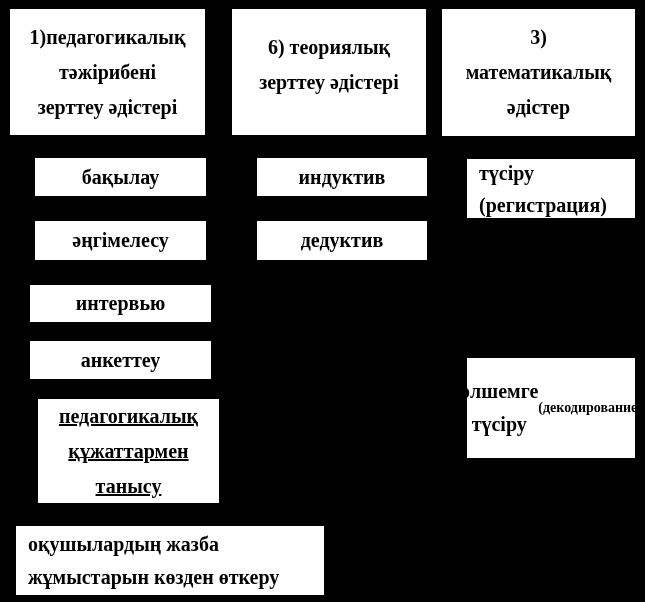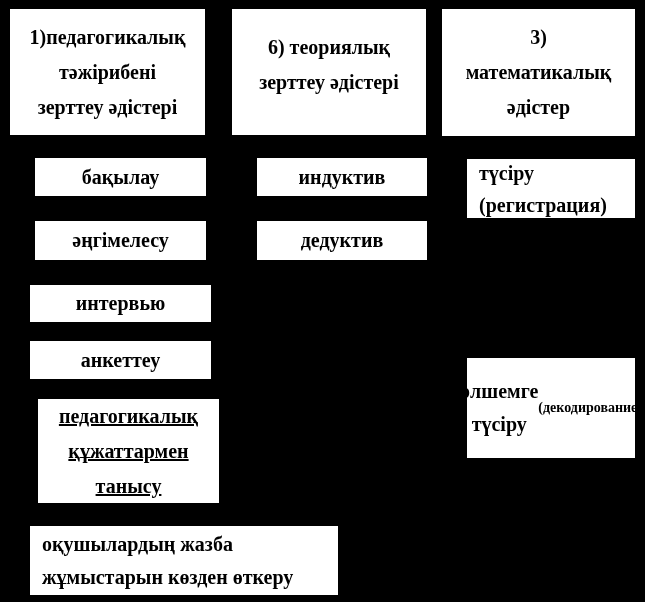--- a/index.html
+++ b/index.html
@@ -62,21 +62,21 @@
   <div class="box" style="left:33px;top:219px;width:175px;height:43px;">әңгімелесу</div>
 
   <div class="box" style="left:28px;top:283px;width:185px;height:41px;">интервью</div>
 
   <div class="box" style="left:28px;top:339px;width:185px;height:42px;">анкеттеу</div>
 
   <div class="box tall" style="left:36px;top:397px;width:185px;height:108px;text-decoration:underline;">педагогикалық
 құжаттармен
 танысу</div>
 
-  <div class="box left-align" style="left:28px;top:524px;width:312px;height:73px;line-height:33px;">оқушылардың жазба
+  <div class="box left-align" style="left:14px;top:524px;width:312px;height:73px;line-height:33px;">оқушылардың жазба
 жұмыстарын көзден өткеру</div>
 
   <div class="box" style="left:255px;top:156px;width:174px;height:42px;">индуктив</div>
 
   <div class="box" style="left:255px;top:219px;width:174px;height:43px;">дедуктив</div>
 
   <div class="box left-align" style="left:465px;top:157px;width:172px;height:63px;">түсіру
 (регистрация)</div>
 
 

